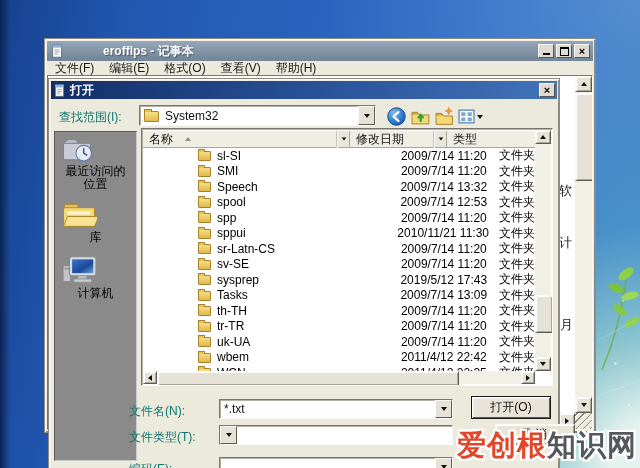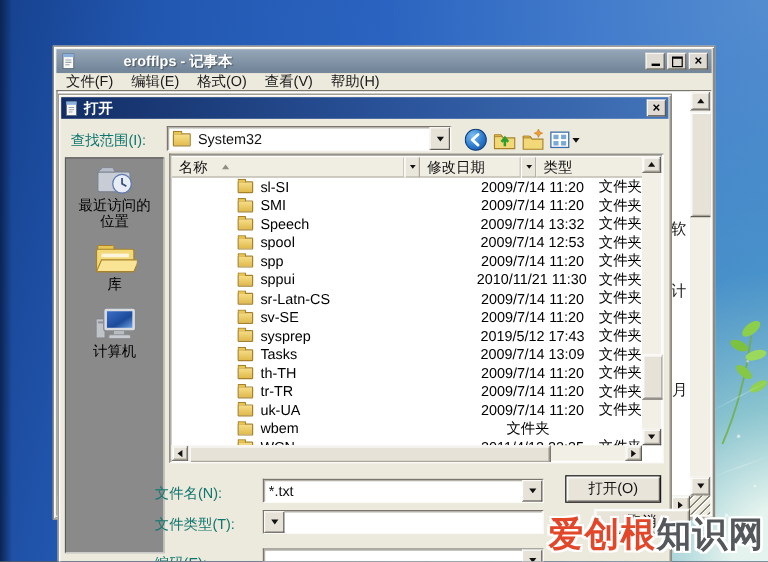--- a/index.html
+++ b/index.html
@@ -84,21 +84,21 @@
     border:1px solid #a8822a;border-bottom:none;border-radius:1px 1px 0 0;}
   .tb-icon{position:absolute;top:28px;width:20px;height:19px;display:flex;align-items:center;justify-content:center;}
   .tb-back{left:337px;}
   .tb-up{left:361px;}
   .tb-new{left:385px;}
   .tb-views{left:408px;width:26px;gap:2px;}
 
   .places{position:absolute;left:5px;top:52px;width:83px;height:330px;background:var(--places-bg);
     box-shadow:inset 1px 1px 0 rgba(0,0,0,.35), inset -1px -1px 0 rgba(255,255,255,.55);
     display:flex;flex-direction:column;align-items:center;padding-top:4px;box-sizing:border-box;}
-  .place{display:flex;flex-direction:column;align-items:center;margin-bottom:11px;width:70px;}
+  .place{display:flex;flex-direction:column;margin-bottom:11px;width:70px;}
   .place-label{font-size:12px;color:#000;text-align:center;line-height:13px;margin-top:1px;word-break:break-all;}
 
   .listbox{position:absolute;left:92px;top:49px;width:412px;height:258px;background:#fff;box-sizing:border-box;
     border:1px solid;border-color:#7a766e #fbfaf7 #fbfaf7 #7a766e;box-shadow:inset 1px 1px 0 #b5b1a7;overflow:hidden;}
   .lv-header{position:absolute;left:1px;right:1px;top:1px;height:18px;display:flex;}
   .hcell{background:#f0ede3;box-shadow:inset 0 1px 0 #fff, inset -1px 0 0 #c4c0b4, inset 0 -1px 0 #a9a599;
     display:flex;align-items:center;font-size:12px;color:#111;padding:0 6px;box-sizing:border-box;}
   .h-name{width:194px;}
   .h-date{width:84px;}
   .h-type{flex:1;}
@@ -414,20 +414,21 @@
           </div>
           <div class="lv-row">
             <span class="folder-icon"></span>
             <span class="c-name">uk-UA</span>
             <span class="c-date">2009/7/14 11:20</span>
             <span class="c-type">文件夹</span>
           </div>
           <div class="lv-row">
             <span class="folder-icon"></span>
             <span class="c-name">wbem</span>
+            <span class="c-date">2011/4/12 22:42</span>
             <span class="c-type">文件夹</span>
           </div>
           <div class="lv-row">
             <span class="folder-icon"></span>
             <span class="c-name">WCN</span>
             <span class="c-date">2011/4/12 22:35</span>
             <span class="c-type">文件夹</span>
           </div>
         </div>
       <div class="lv-vscroll">

